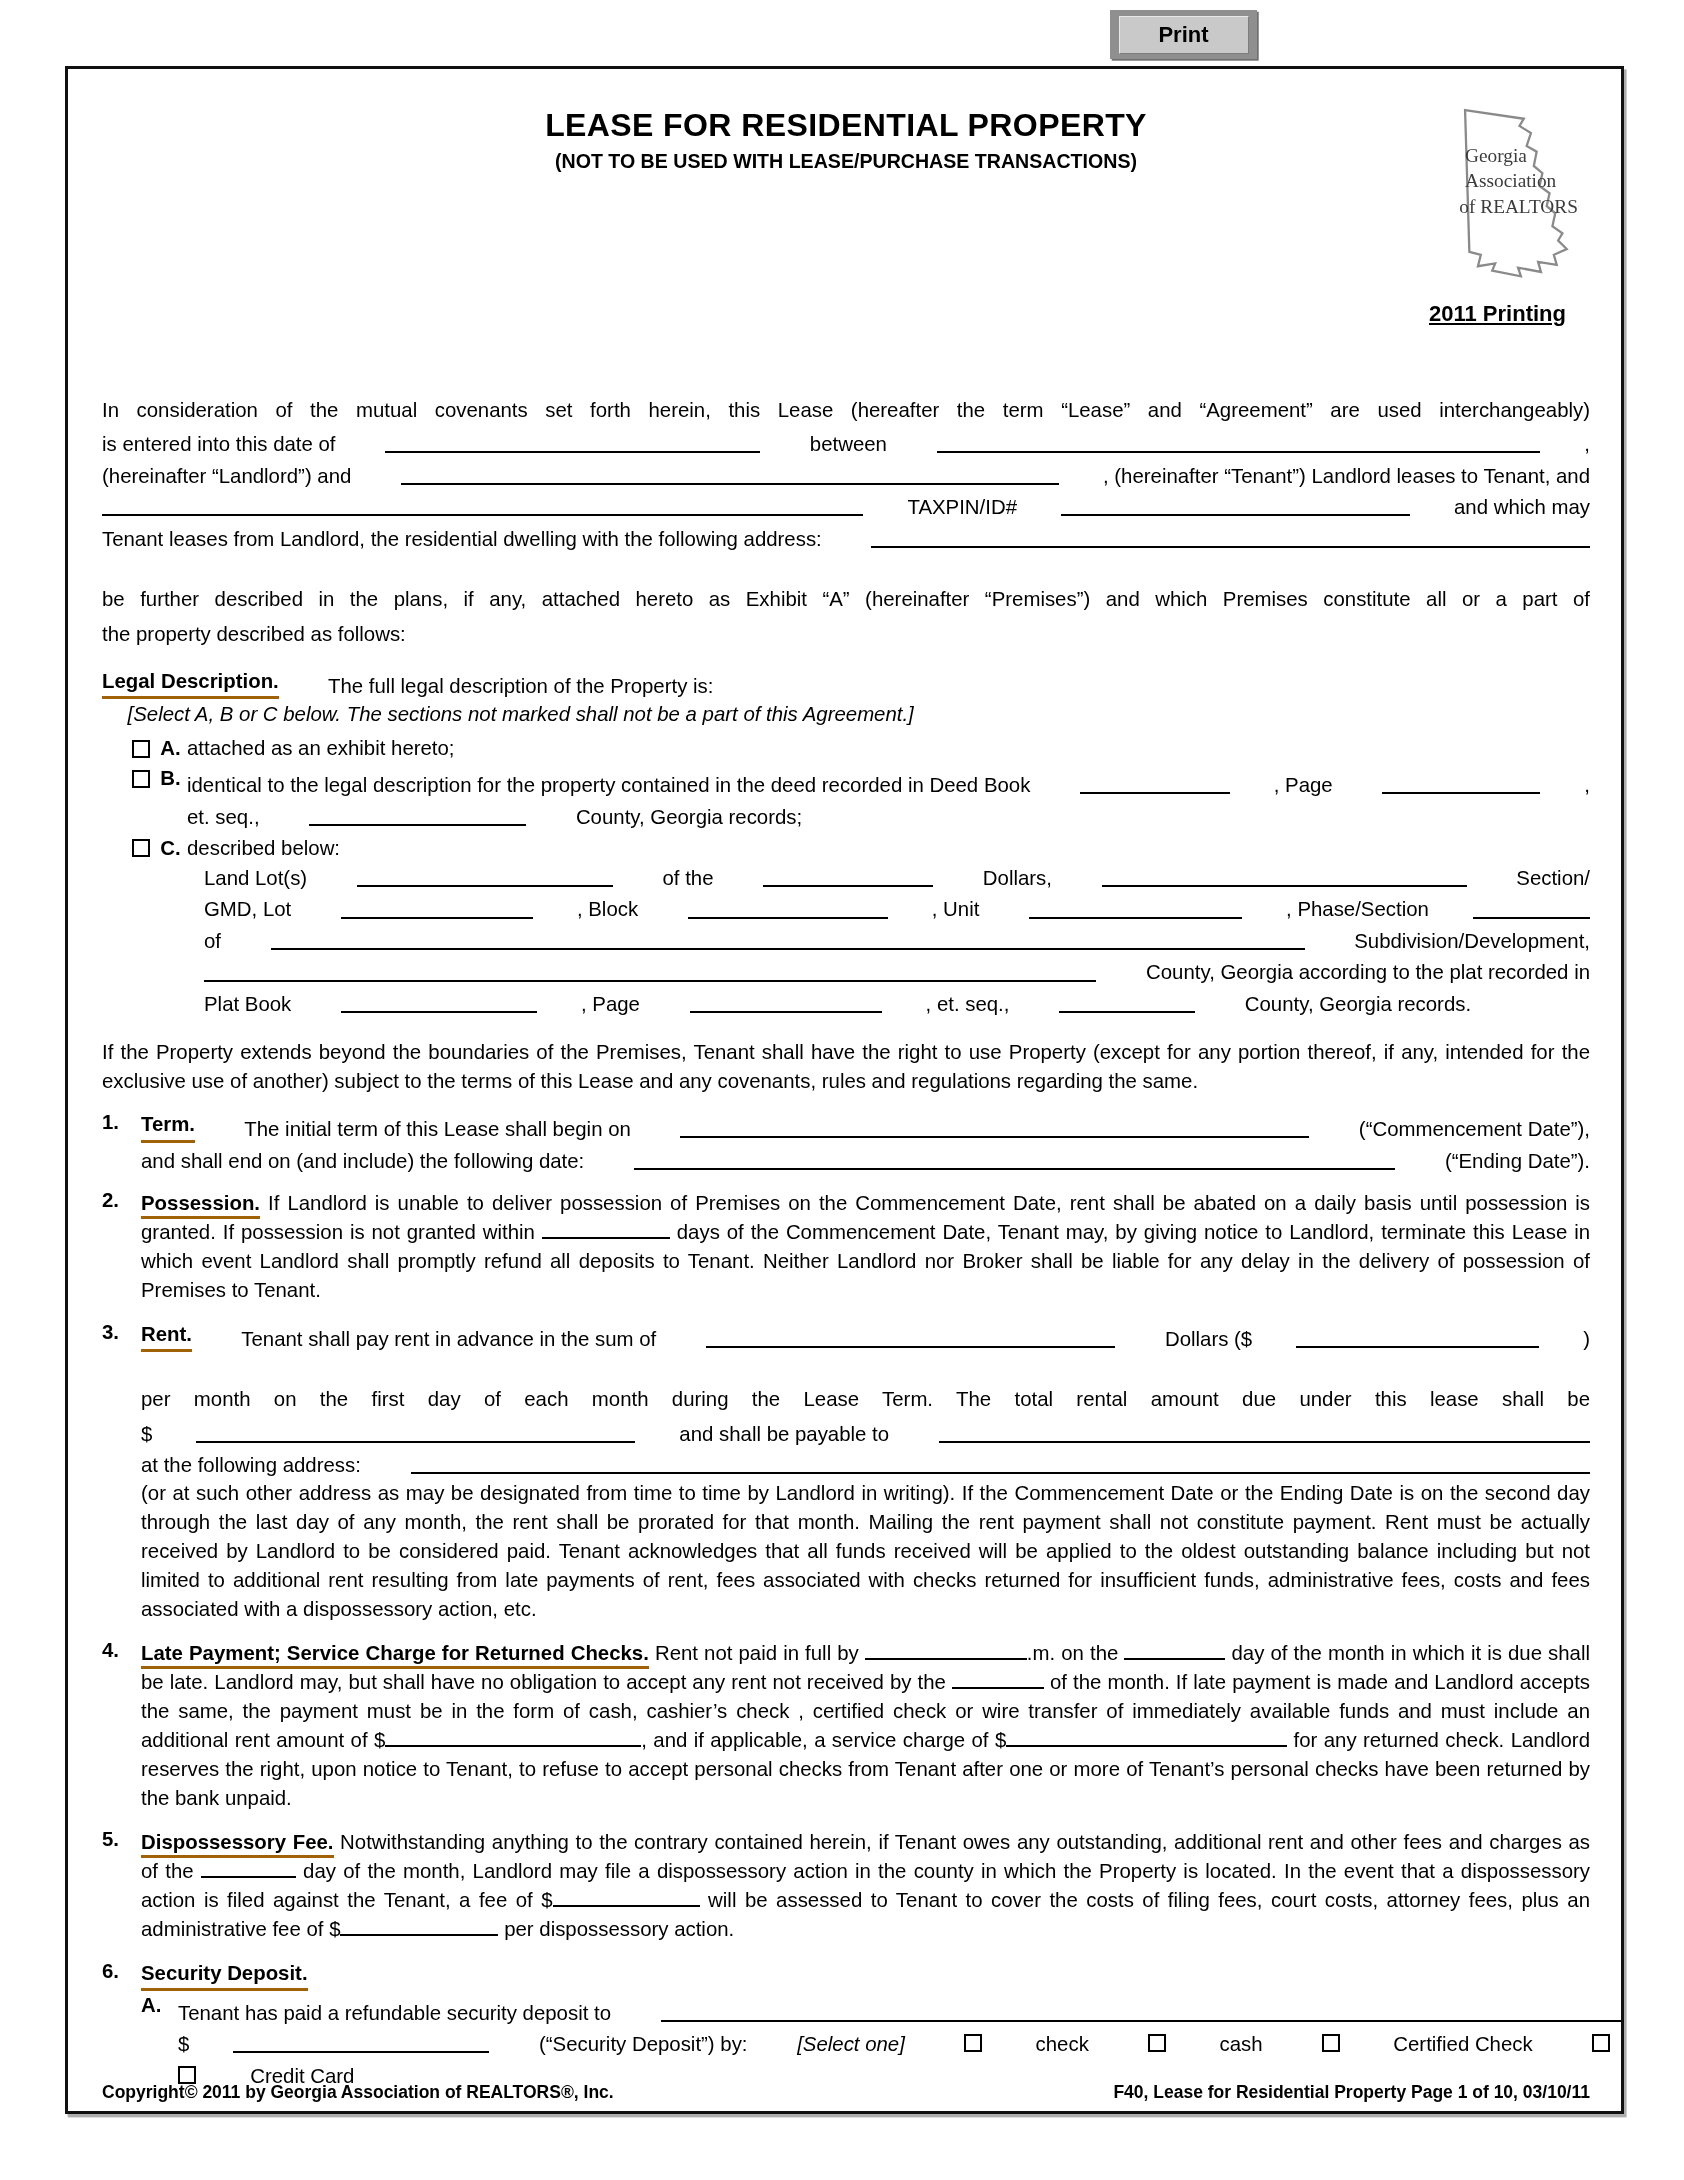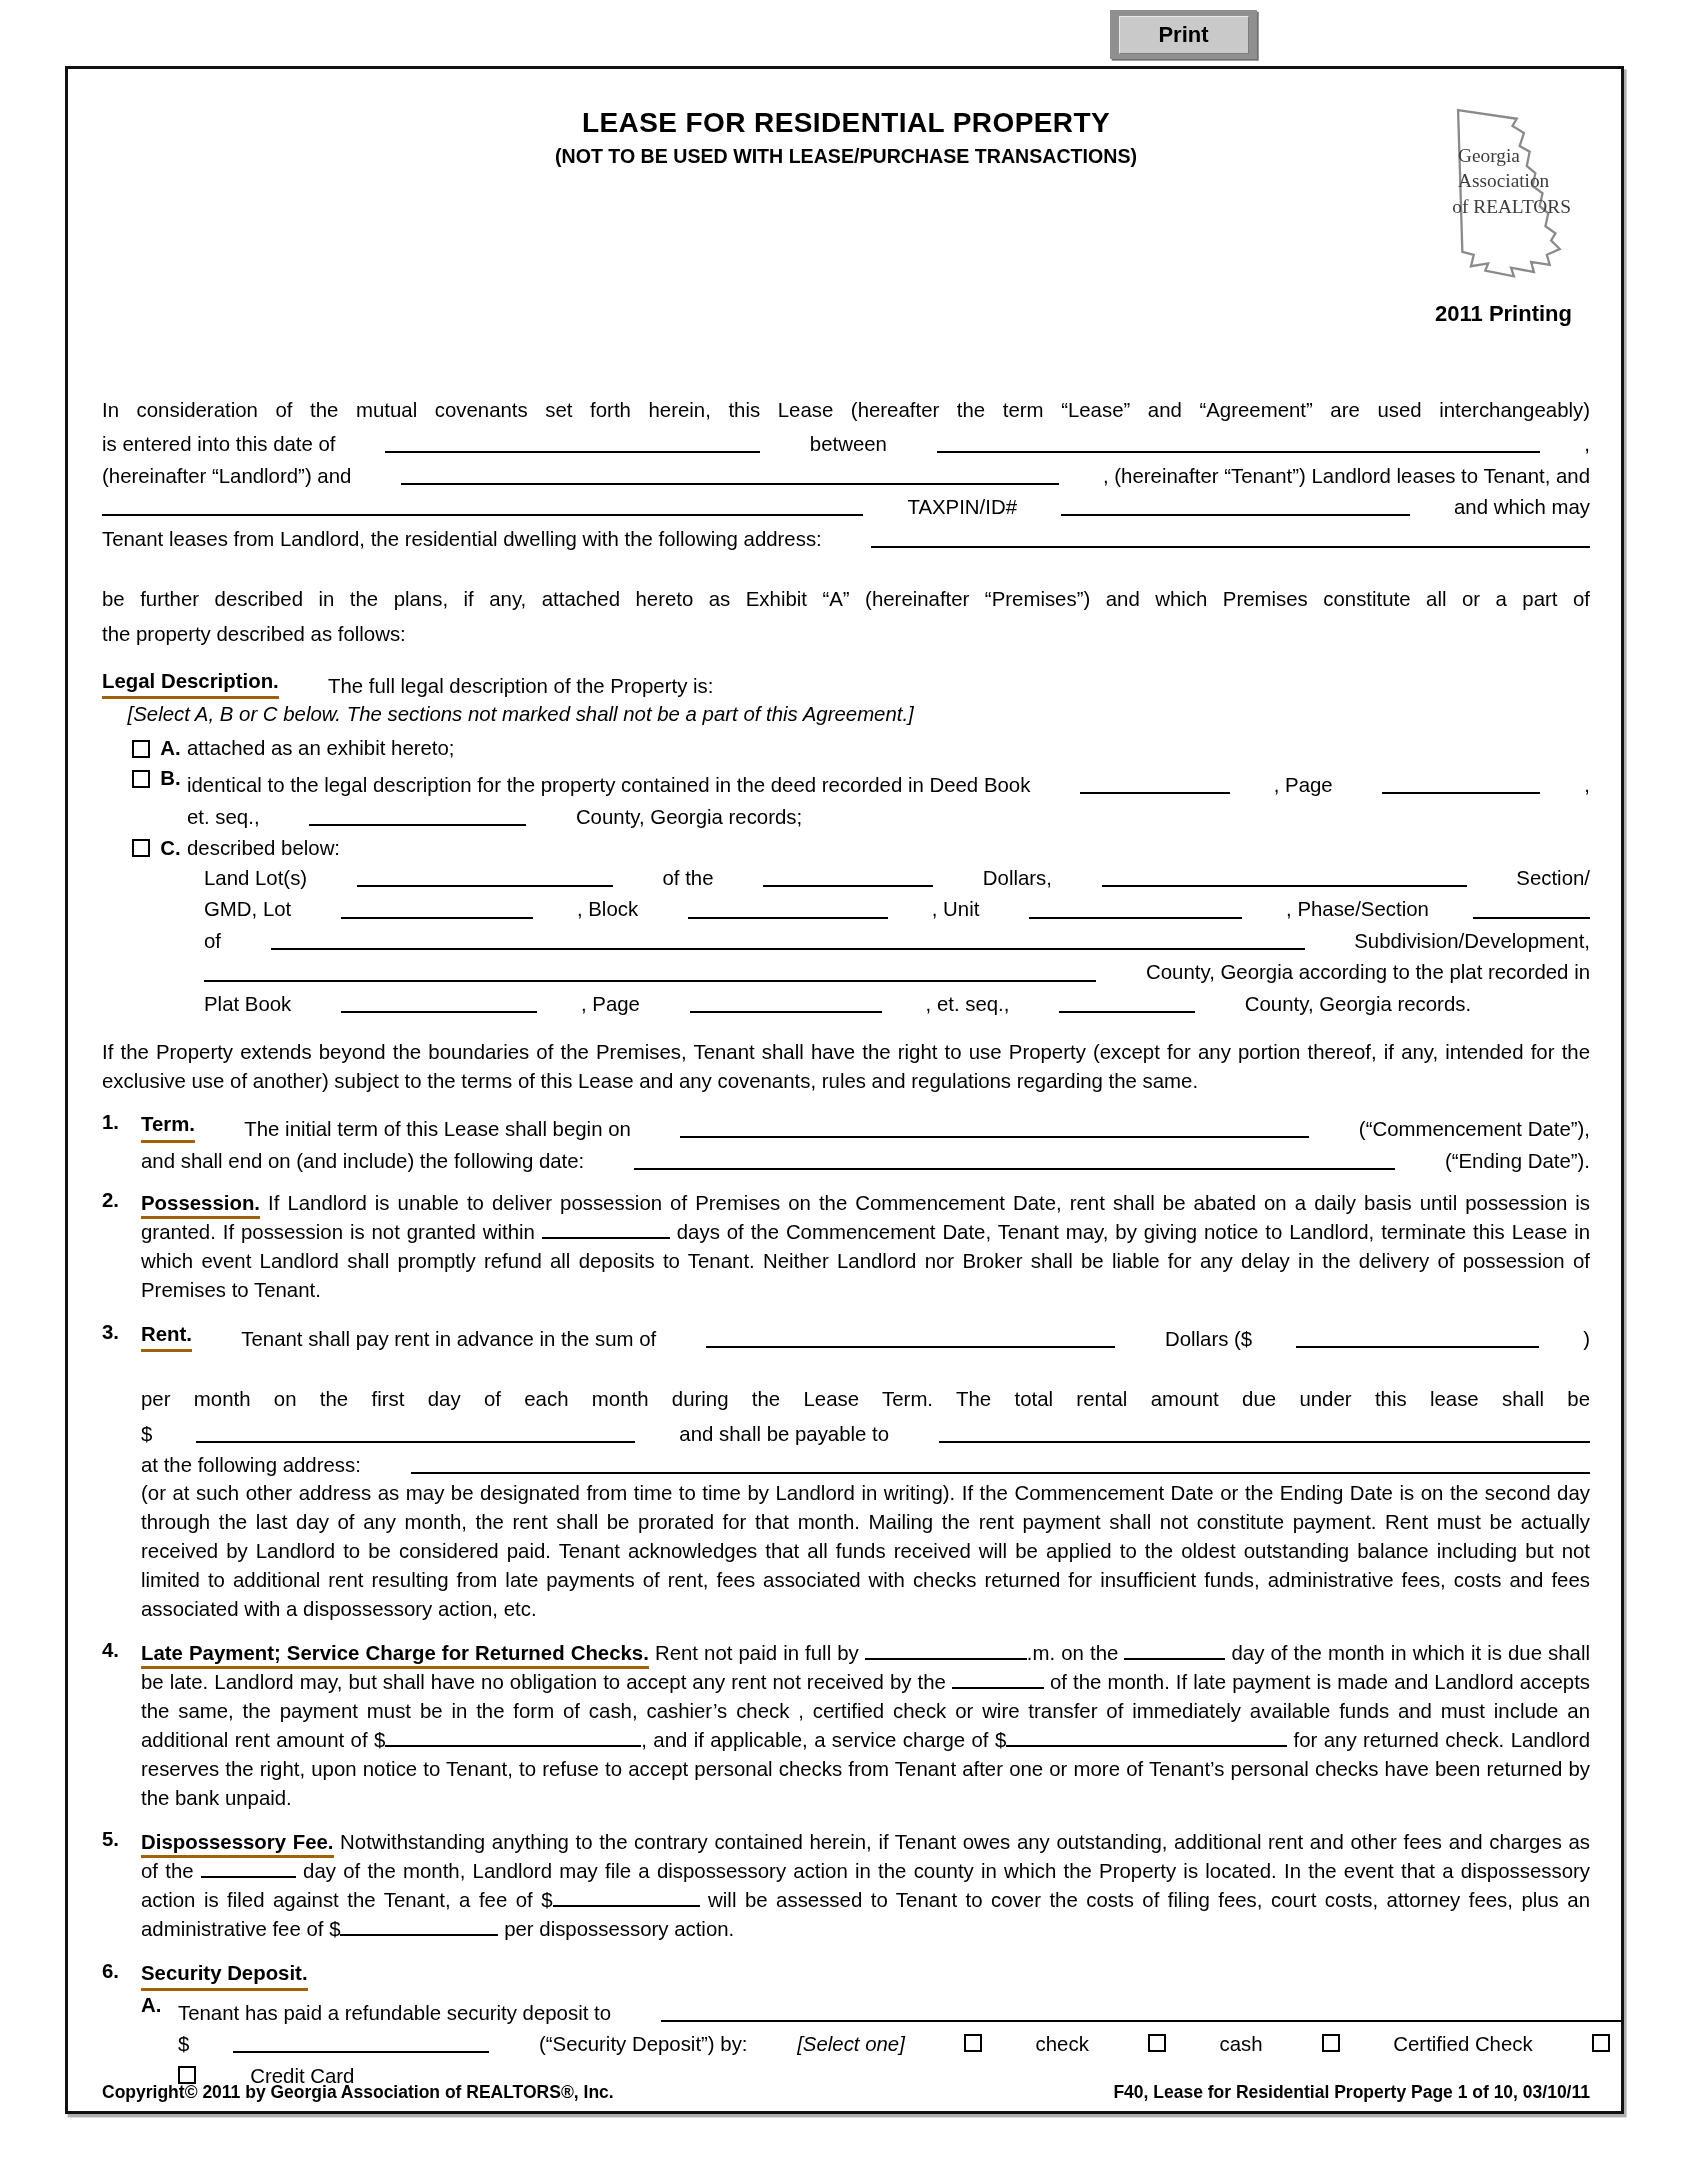--- a/index.html
+++ b/index.html
@@ -19,23 +19,23 @@
     font-weight:bold;font-size:22px;text-align:right;
   }
   
   .page{
     position:absolute;top:66px;left:65px;width:1559px;height:2048px;box-sizing:border-box;
     background:#fff;border:3.4px solid #111;box-shadow:2.6px 3.4px 0 #aeaeae;
     padding:25.6px 31px 10.2px 34px;overflow:hidden;
   }
   
   .hdr{position:relative;height:256px;}
-  .title{text-align:center;font-weight:bold;font-size:28px;margin-top:12px;letter-spacing:0.4px;}
+  .title{text-align:center;font-weight:bold;font-size:32px;margin-top:12px;letter-spacing:0.4px;}
   .subtitle{text-align:center;font-weight:bold;font-size:19.6px;margin-top:6.8px;}
-  .logo-box{position:absolute;right:18px;top:-3.4px;width:183px;text-align:right;}
+  .logo-box{position:absolute;right:1px;top:-3.4px;width:183px;text-align:center;text-decoration:underline;}
   .printing{font-weight:bold;font-size:22px;margin-top:3.4px;}
   
   .bline{display:flex;align-items:flex-end;height:31.5px;gap:44px;}
   .bline .t{white-space:pre;line-height:26.4px;}
   .bl{border-bottom:2.6px solid #000;height:3.4px;margin-bottom:4.3px;}
   .fx{flex:1 1 auto;}
   .jline{height:31.5px;line-height:31.5px;text-align:justify;text-align-last:justify;margin-top:32px;}
   .flow{line-height:29px;text-align:justify;}
   .flow .t{white-space:pre-wrap;}
   .ibl{display:inline-block;border-bottom:2.6px solid #000;height:1.7px;}

